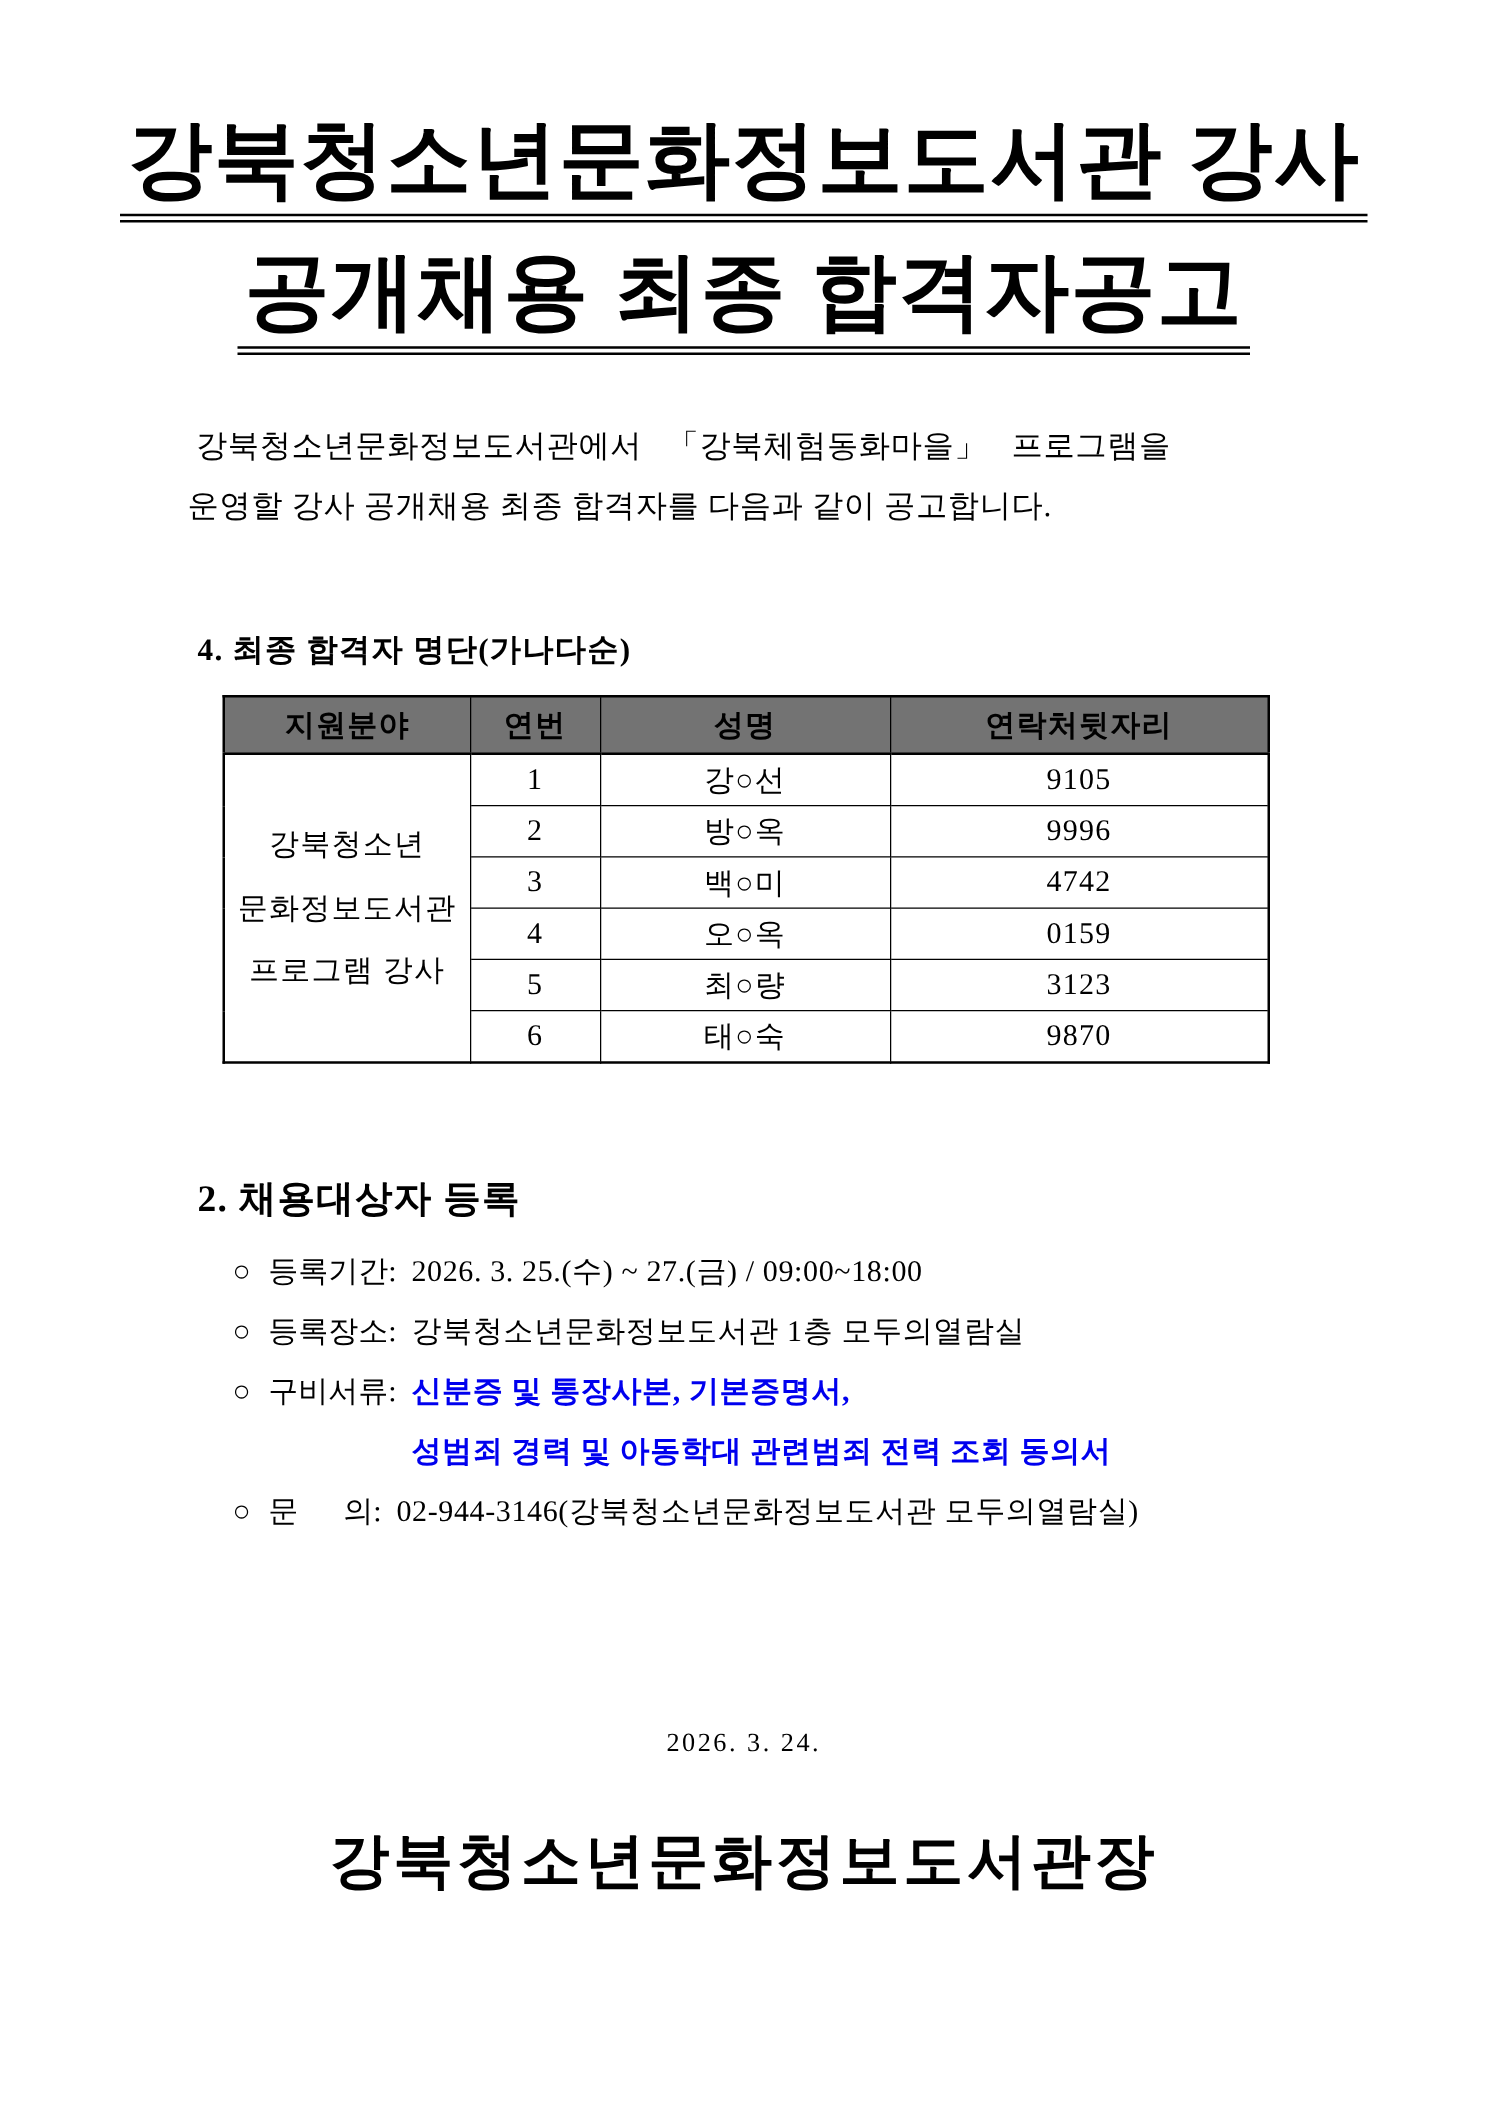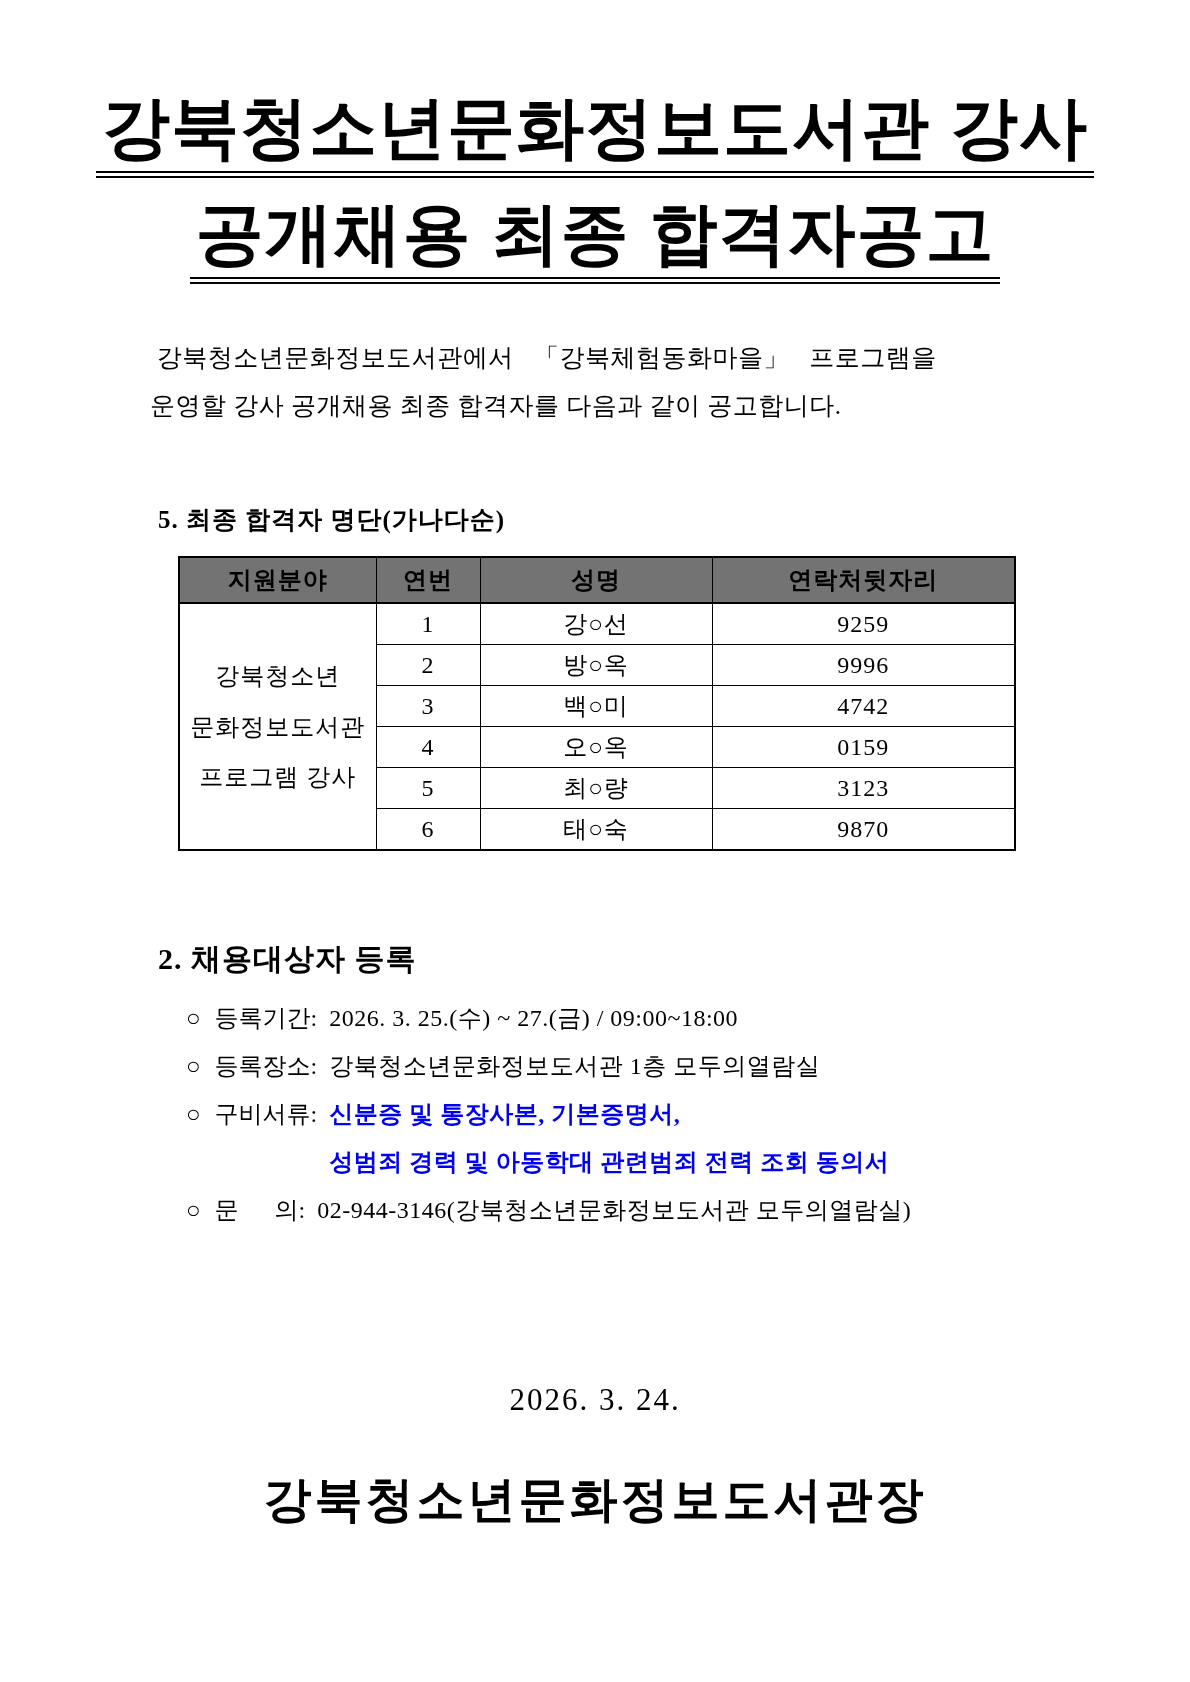--- a/index.html
+++ b/index.html
@@ -77,37 +77,37 @@
 
   
   .bullets { margin: 14px 0 0 186px; font-size: 24px; }
   .bullet { display: flex; align-items: flex-start; line-height: 2.0; }
   .bullet .marker { margin-right: 14px; flex: 0 0 auto; }
   .bullet .label { white-space: pre; margin-right: 12px; flex: 0 0 auto; }
   .bullet .value { letter-spacing: 0.5px; }
   .blue { color: #0000EE; font-weight: bold; }
 
   
-  .date-line { text-align: center; margin-top: 148px; font-size: 31px; letter-spacing: 2px; }
+  .date-line { text-align: center; margin-top: 148px; font-size: 21px; letter-spacing: 2px; }
   .signature { text-align: center; margin-top: 50px; font-size: 48px; font-weight: bold; letter-spacing: 3px; }
 </style>
 </head>
 <body>
 
 <div class="page">
 
   <div class="doc-title">
     <span class="line"><span class="underlined">강북청소년문화정보도서관 강사</span></span>
     <span class="line"><span class="underlined">공개채용 최종 합격자공고</span></span>
   </div>
 
   <p class="intro"> 강북청소년문화정보도서관에서   「강북체험동화마을」   프로그램을
 운영할 강사 공개채용 최종 합격자를 다음과 같이 공고합니다.</p>
 
-  <div class="sec-heading sec1-heading">5. 최종 합격자 명단(가나다순)</div>
+  <div class="sec-heading sec1-heading">4. 최종 합격자 명단(가나다순)</div>
 
   <table class="pass-table">
     <colgroup>
       <col style="width:197px">
         <col style="width:104px">
         <col style="width:232px">
         <col style="width:303px">
     </colgroup>
     <thead>
       <tr>
@@ -117,21 +117,21 @@
         <th>연락처뒷자리</th>
       </tr>
     </thead>
     <tbody>
       <tr>
         <td class="category" rowspan="6">강북청소년
 문화정보도서관
 프로그램 강사</td>
         <td>1</td>
         <td>강○선</td>
-        <td>9259</td>
+        <td>9105</td>
       </tr>
       <tr>
         <td>2</td>
         <td>방○옥</td>
         <td>9996</td>
       </tr>
       <tr>
         <td>3</td>
         <td>백○미</td>
         <td>4742</td>

